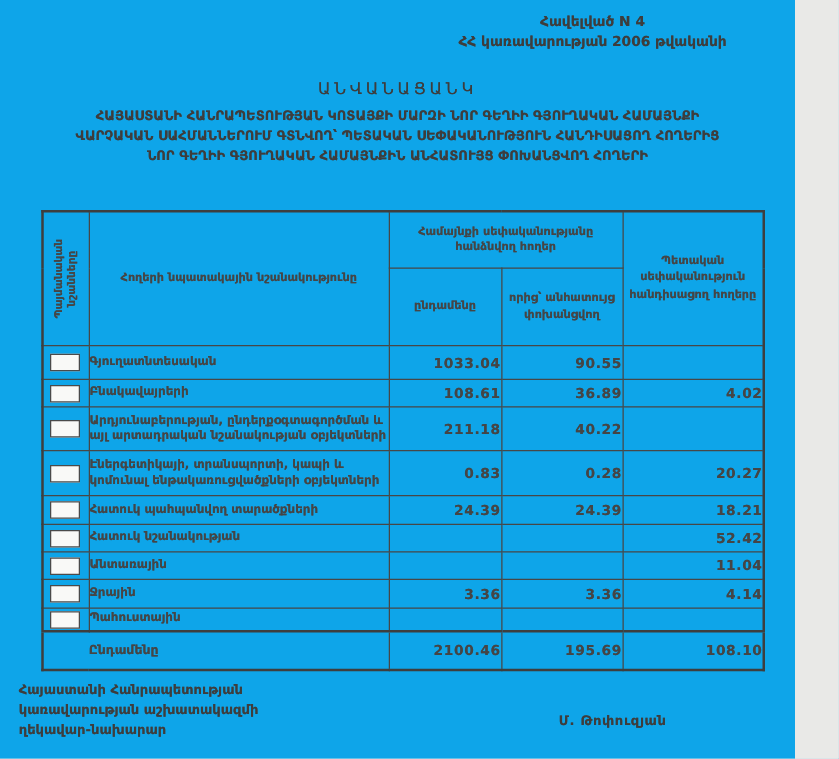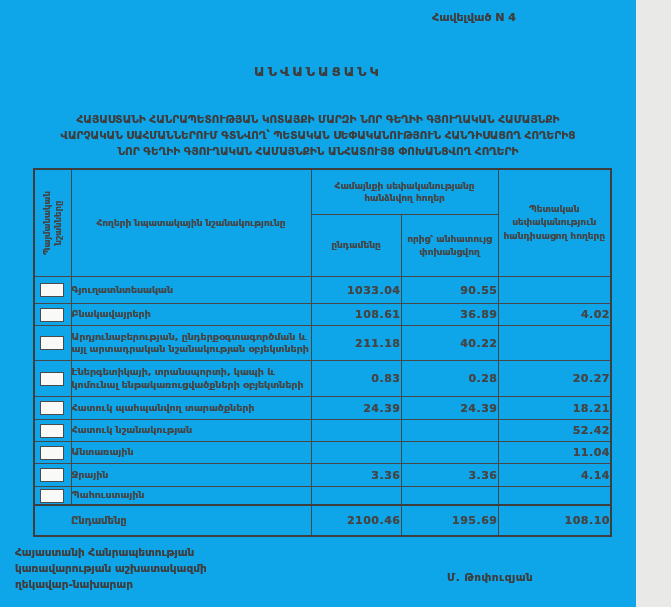--- a/index.html
+++ b/index.html
@@ -7,24 +7,24 @@
     position:relative;width:636px;height:607px;background:#0ea5e9;
     font-family:"DejaVu Sans",sans-serif;color:#3d3d3d;overflow:hidden;
     text-shadow:0 0 .5px rgba(70,70,70,.75);
   }
   .appendix{
     position:absolute;top:10px;right:12px;width:300px;text-align:center;
     font-size:11px;font-weight:bold;line-height:1.45;
   }
   .doc-title{
     position:absolute;top:64px;left:0;width:100%;text-align:center;
-    font-size:13px;font-weight:bold;letter-spacing:3px;
+    font-size:13px;font-weight:normal;letter-spacing:3px;
   }
   .subtitle{
-    position:absolute;top:112px;left:0;width:100%;text-align:center;
+    position:absolute;top:86px;left:0;width:100%;text-align:center;
     font-size:10.5px;font-weight:bold;line-height:1.5;
   }
   table.main{
     position:absolute;left:33px;top:168px;border-collapse:collapse;
     table-layout:fixed;width:577px;
   }
   table.main th,table.main td{
     border:1.6px solid #474747;padding:0;font-weight:bold;color:#454545;
     overflow:hidden;
     margin-top:32px;
@@ -57,20 +57,21 @@
     position:absolute;left:447px;top:571px;font-size:10.5px;font-weight:bold;letter-spacing:.5px;text-align:right;
   }
 </style>
 </head>
 <body>
 
 <div class="page">
 
   <div class="appendix">
     <div>Հավելված N 4</div>
+    <div>ՀՀ կառավարության 2006 թվականի</div>
   </div>
 
   <div class="doc-title">ԱՆՎԱՆԱՑԱՆԿ</div>
 
   <div class="subtitle">
     <div>ՀԱՅԱՍՏԱՆԻ ՀԱՆՐԱՊԵՏՈՒԹՅԱՆ ԿՈՏԱՅՔԻ ՄԱՐԶԻ ՆՈՐ ԳԵՂԻԻ ԳՅՈՒՂԱԿԱՆ ՀԱՄԱՅՆՔԻ</div>
     <div>ՎԱՐՉԱԿԱՆ ՍԱՀՄԱՆՆԵՐՈՒՄ ԳՏՆՎՈՂ՝ ՊԵՏԱԿԱՆ ՍԵՓԱԿԱՆՈՒԹՅՈՒՆ ՀԱՆԴԻՍԱՑՈՂ ՀՈՂԵՐԻՑ</div>
     <div>ՆՈՐ ԳԵՂԻԻ ԳՅՈՒՂԱԿԱՆ ՀԱՄԱՅՆՔԻՆ ԱՆՀԱՏՈՒՅՑ ՓՈԽԱՆՑՎՈՂ ՀՈՂԵՐԻ</div>
   </div>
 

